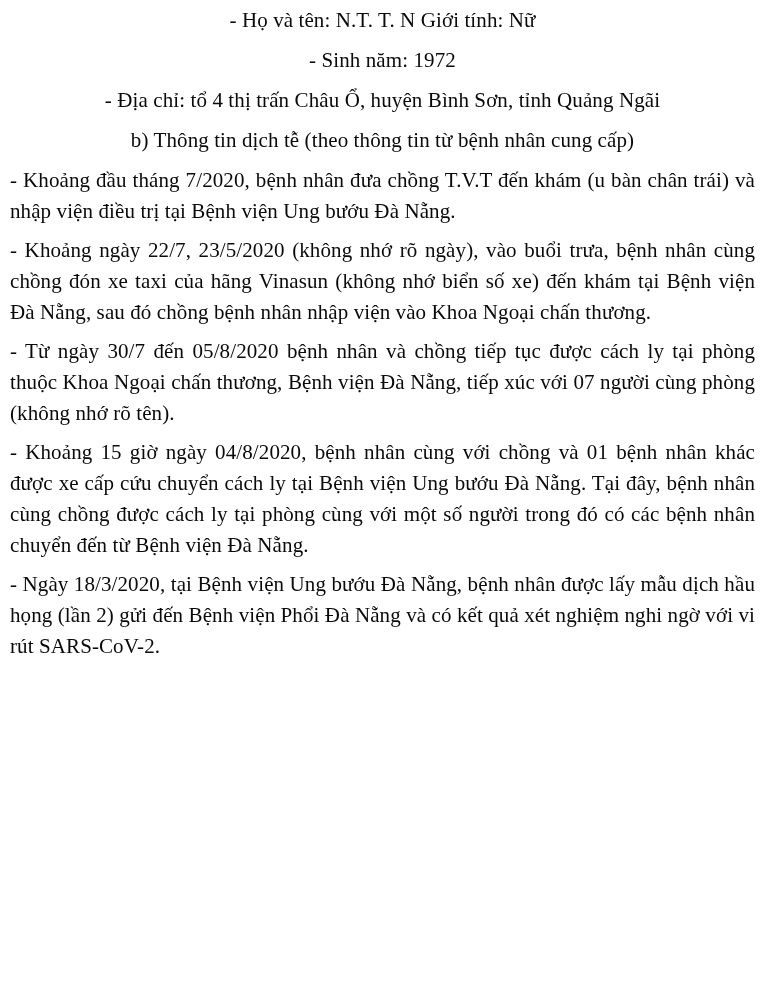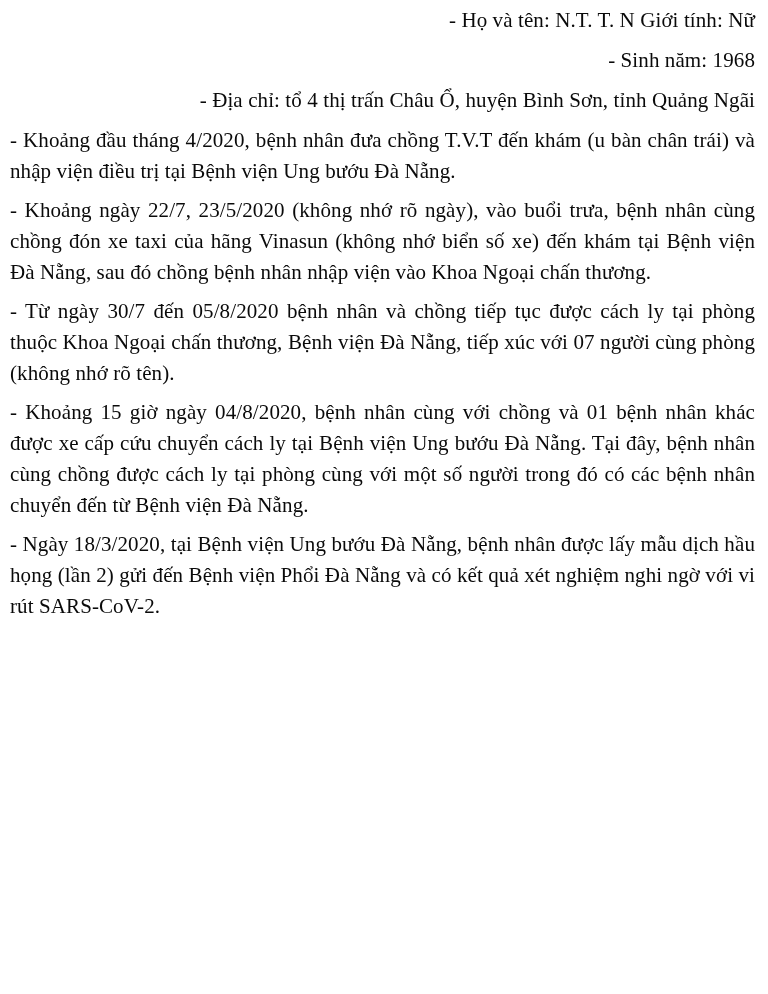--- a/index.html
+++ b/index.html
@@ -23,29 +23,30 @@
   }
   .para {
     margin: 0 0 8px 0;
     font-size: 21px;
     line-height: 31px;
     text-align: justify;
     text-justify: inter-word;
     letter-spacing: 0.1px;
   }
   .para.single {
-    text-align: right;
+    text-align: center;
     margin-bottom: 9px;
   }
 </style>
 </head>
 <body>
 
 <div class="page">
   <p class="para single">- Họ và tên: N.T. T. N Giới tính: Nữ</p>
-  <p class="para single">- Sinh năm: 1968</p>
+  <p class="para single">- Sinh năm: 1972</p>
   <p class="para single">- Địa chỉ: tổ 4 thị trấn Châu Ổ, huyện Bình Sơn, tỉnh Quảng Ngãi</p>
-  <p class="para">- Khoảng đầu tháng 4/2020, bệnh nhân đưa chồng T.V.T đến khám (u bàn chân trái) và nhập viện điều trị tại Bệnh viện Ung bướu Đà Nẵng.</p>
+  <p class="para single">b) Thông tin dịch tễ (theo thông tin từ bệnh nhân cung cấp)</p>
+  <p class="para">- Khoảng đầu tháng 7/2020, bệnh nhân đưa chồng T.V.T đến khám (u bàn chân trái) và nhập viện điều trị tại Bệnh viện Ung bướu Đà Nẵng.</p>
   <p class="para">- Khoảng ngày 22/7, 23/5/2020 (không nhớ rõ ngày), vào buổi trưa, bệnh nhân cùng chồng đón xe taxi của hãng Vinasun (không nhớ biển số xe) đến khám tại Bệnh viện Đà Nẵng, sau đó chồng bệnh nhân nhập viện vào Khoa Ngoại chấn thương.</p>
   <p class="para">- Từ ngày 30/7 đến 05/8/2020 bệnh nhân và chồng tiếp tục được cách ly tại phòng thuộc Khoa Ngoại chấn thương, Bệnh viện Đà Nẵng, tiếp xúc với 07 người cùng phòng (không nhớ rõ tên).</p>
   <p class="para">- Khoảng 15 giờ ngày 04/8/2020, bệnh nhân cùng với chồng và 01 bệnh nhân khác được xe cấp cứu chuyển cách ly tại Bệnh viện Ung bướu Đà Nẵng. Tại đây, bệnh nhân cùng chồng được cách ly tại phòng cùng với một số người trong đó có các bệnh nhân chuyển đến từ Bệnh viện Đà Nẵng.</p>
   <p class="para">- Ngày 18/3/2020, tại Bệnh viện Ung bướu Đà Nẵng, bệnh nhân được lấy mẫu dịch hầu họng (lần 2) gửi đến Bệnh viện Phổi Đà Nẵng và có kết quả xét nghiệm nghi ngờ với vi rút SARS-CoV-2.</p>
 </div>
 
 </body></html>

